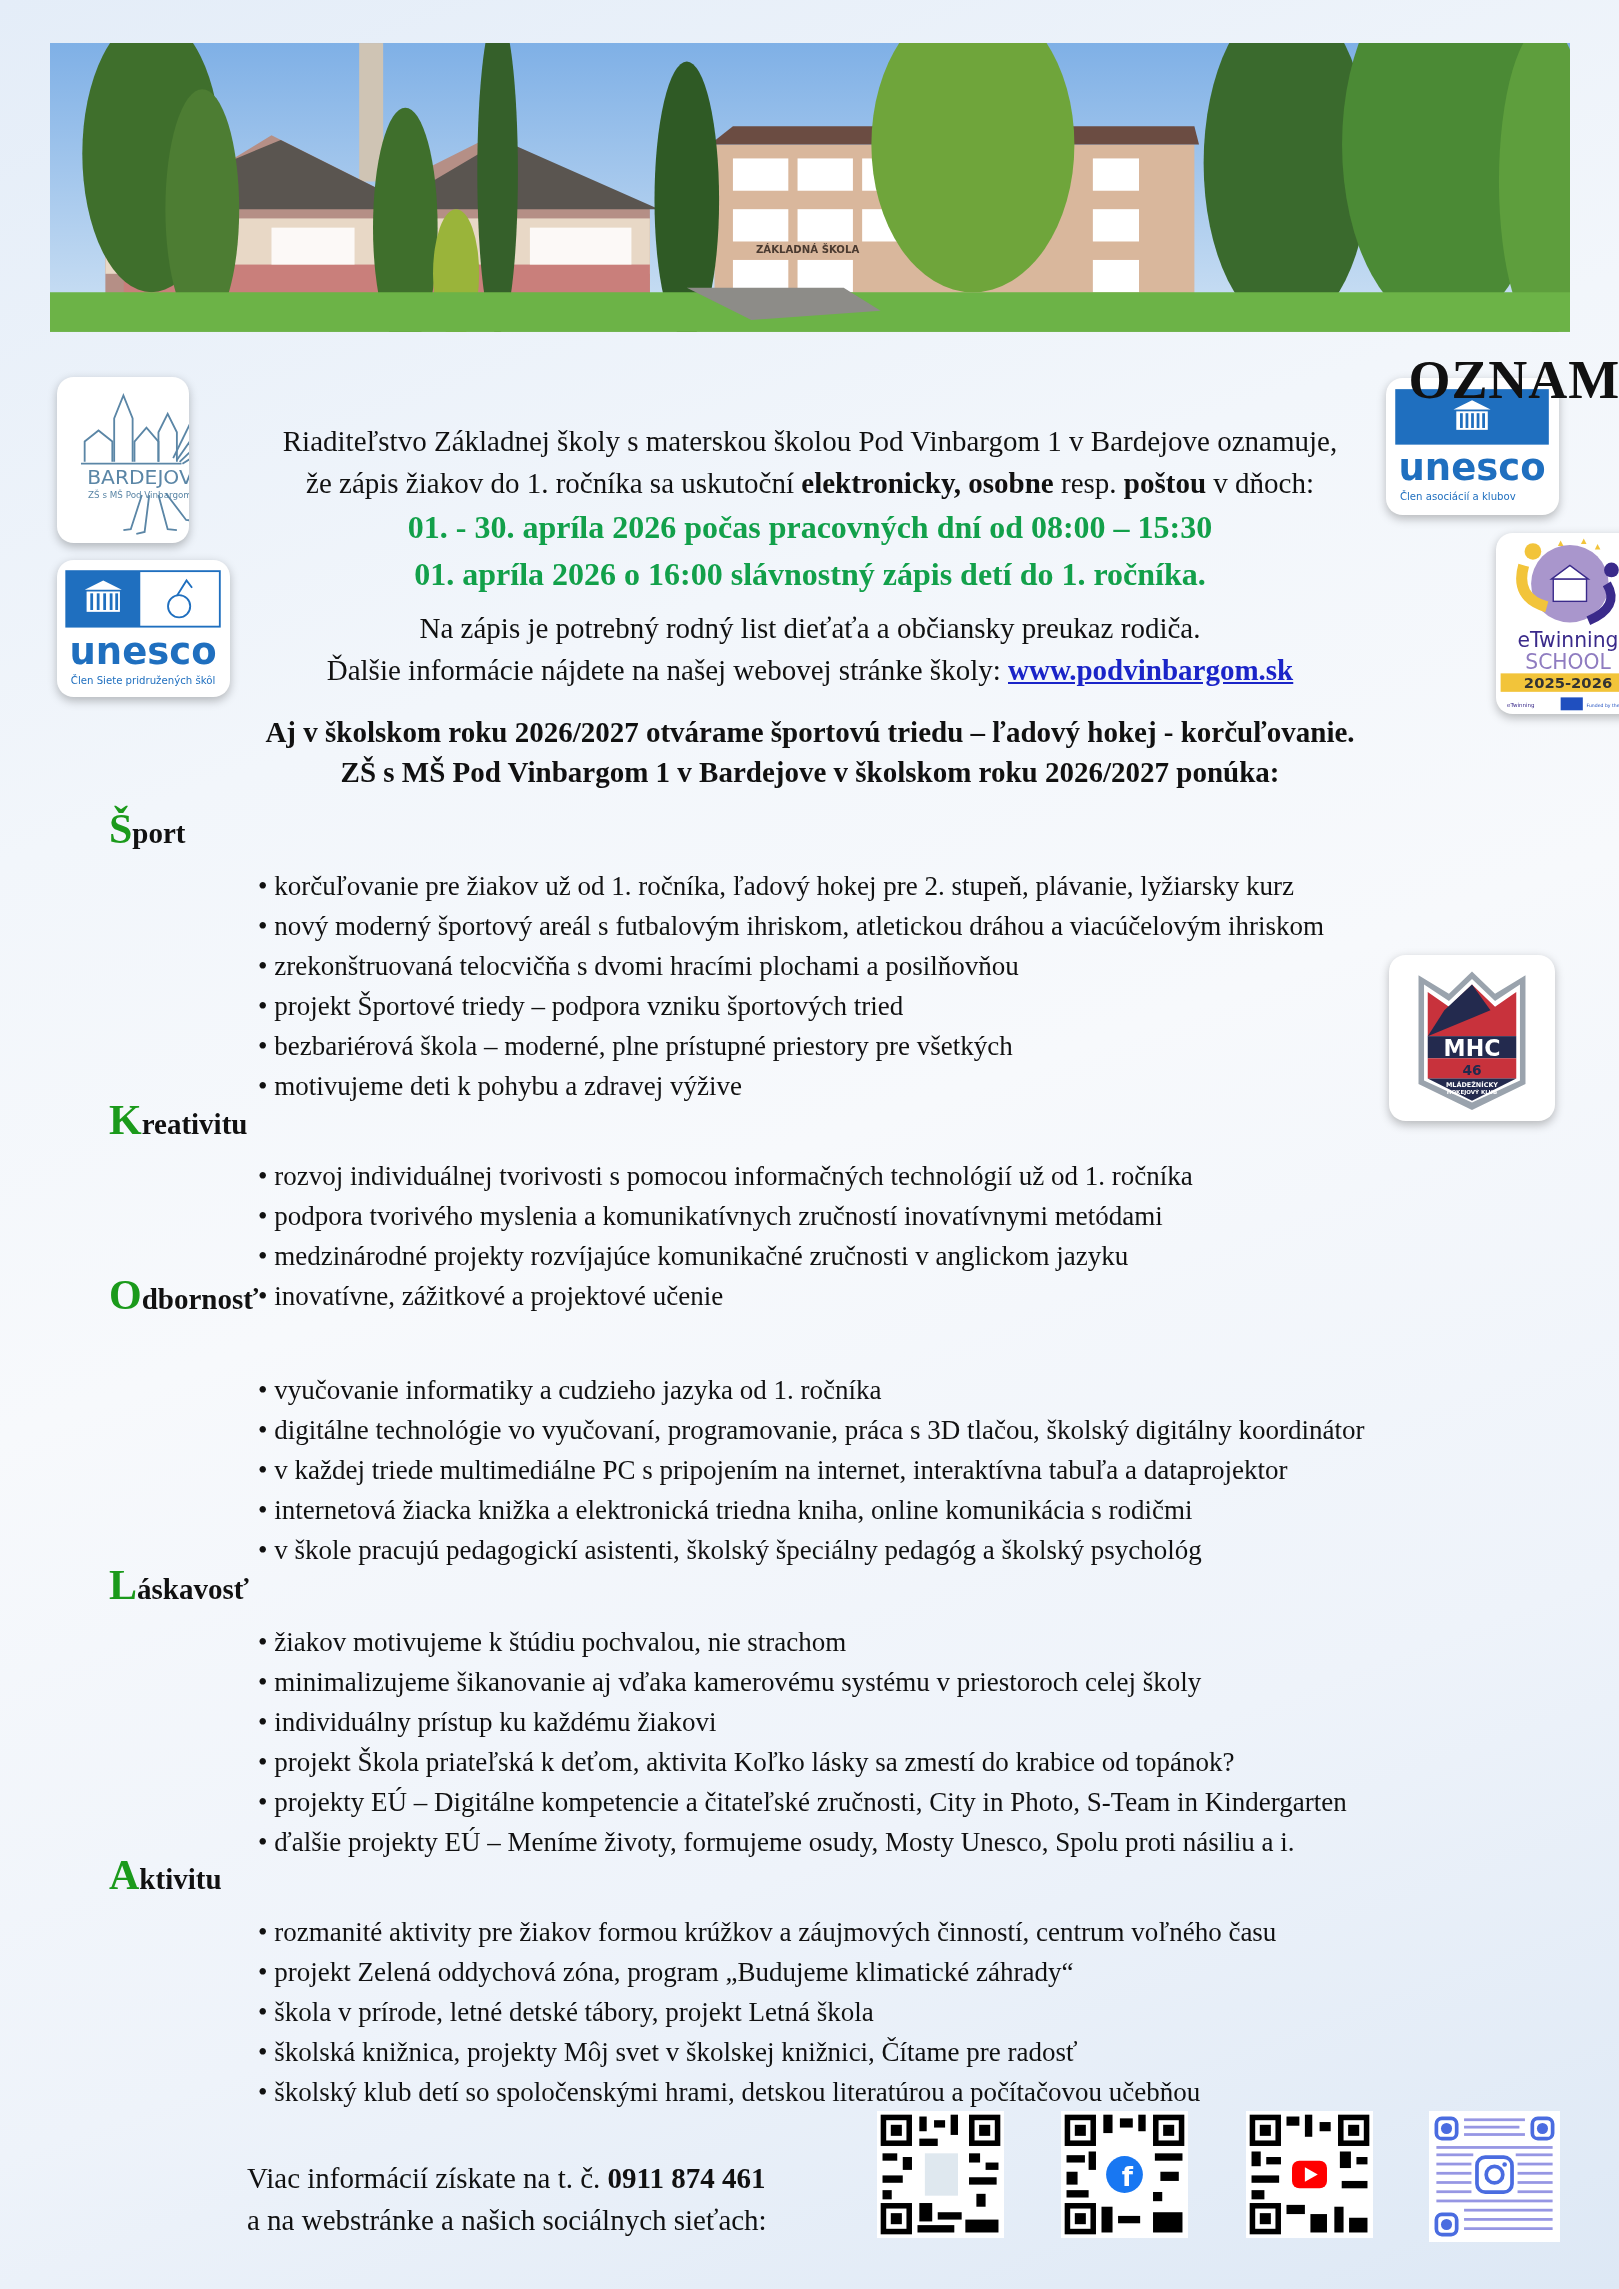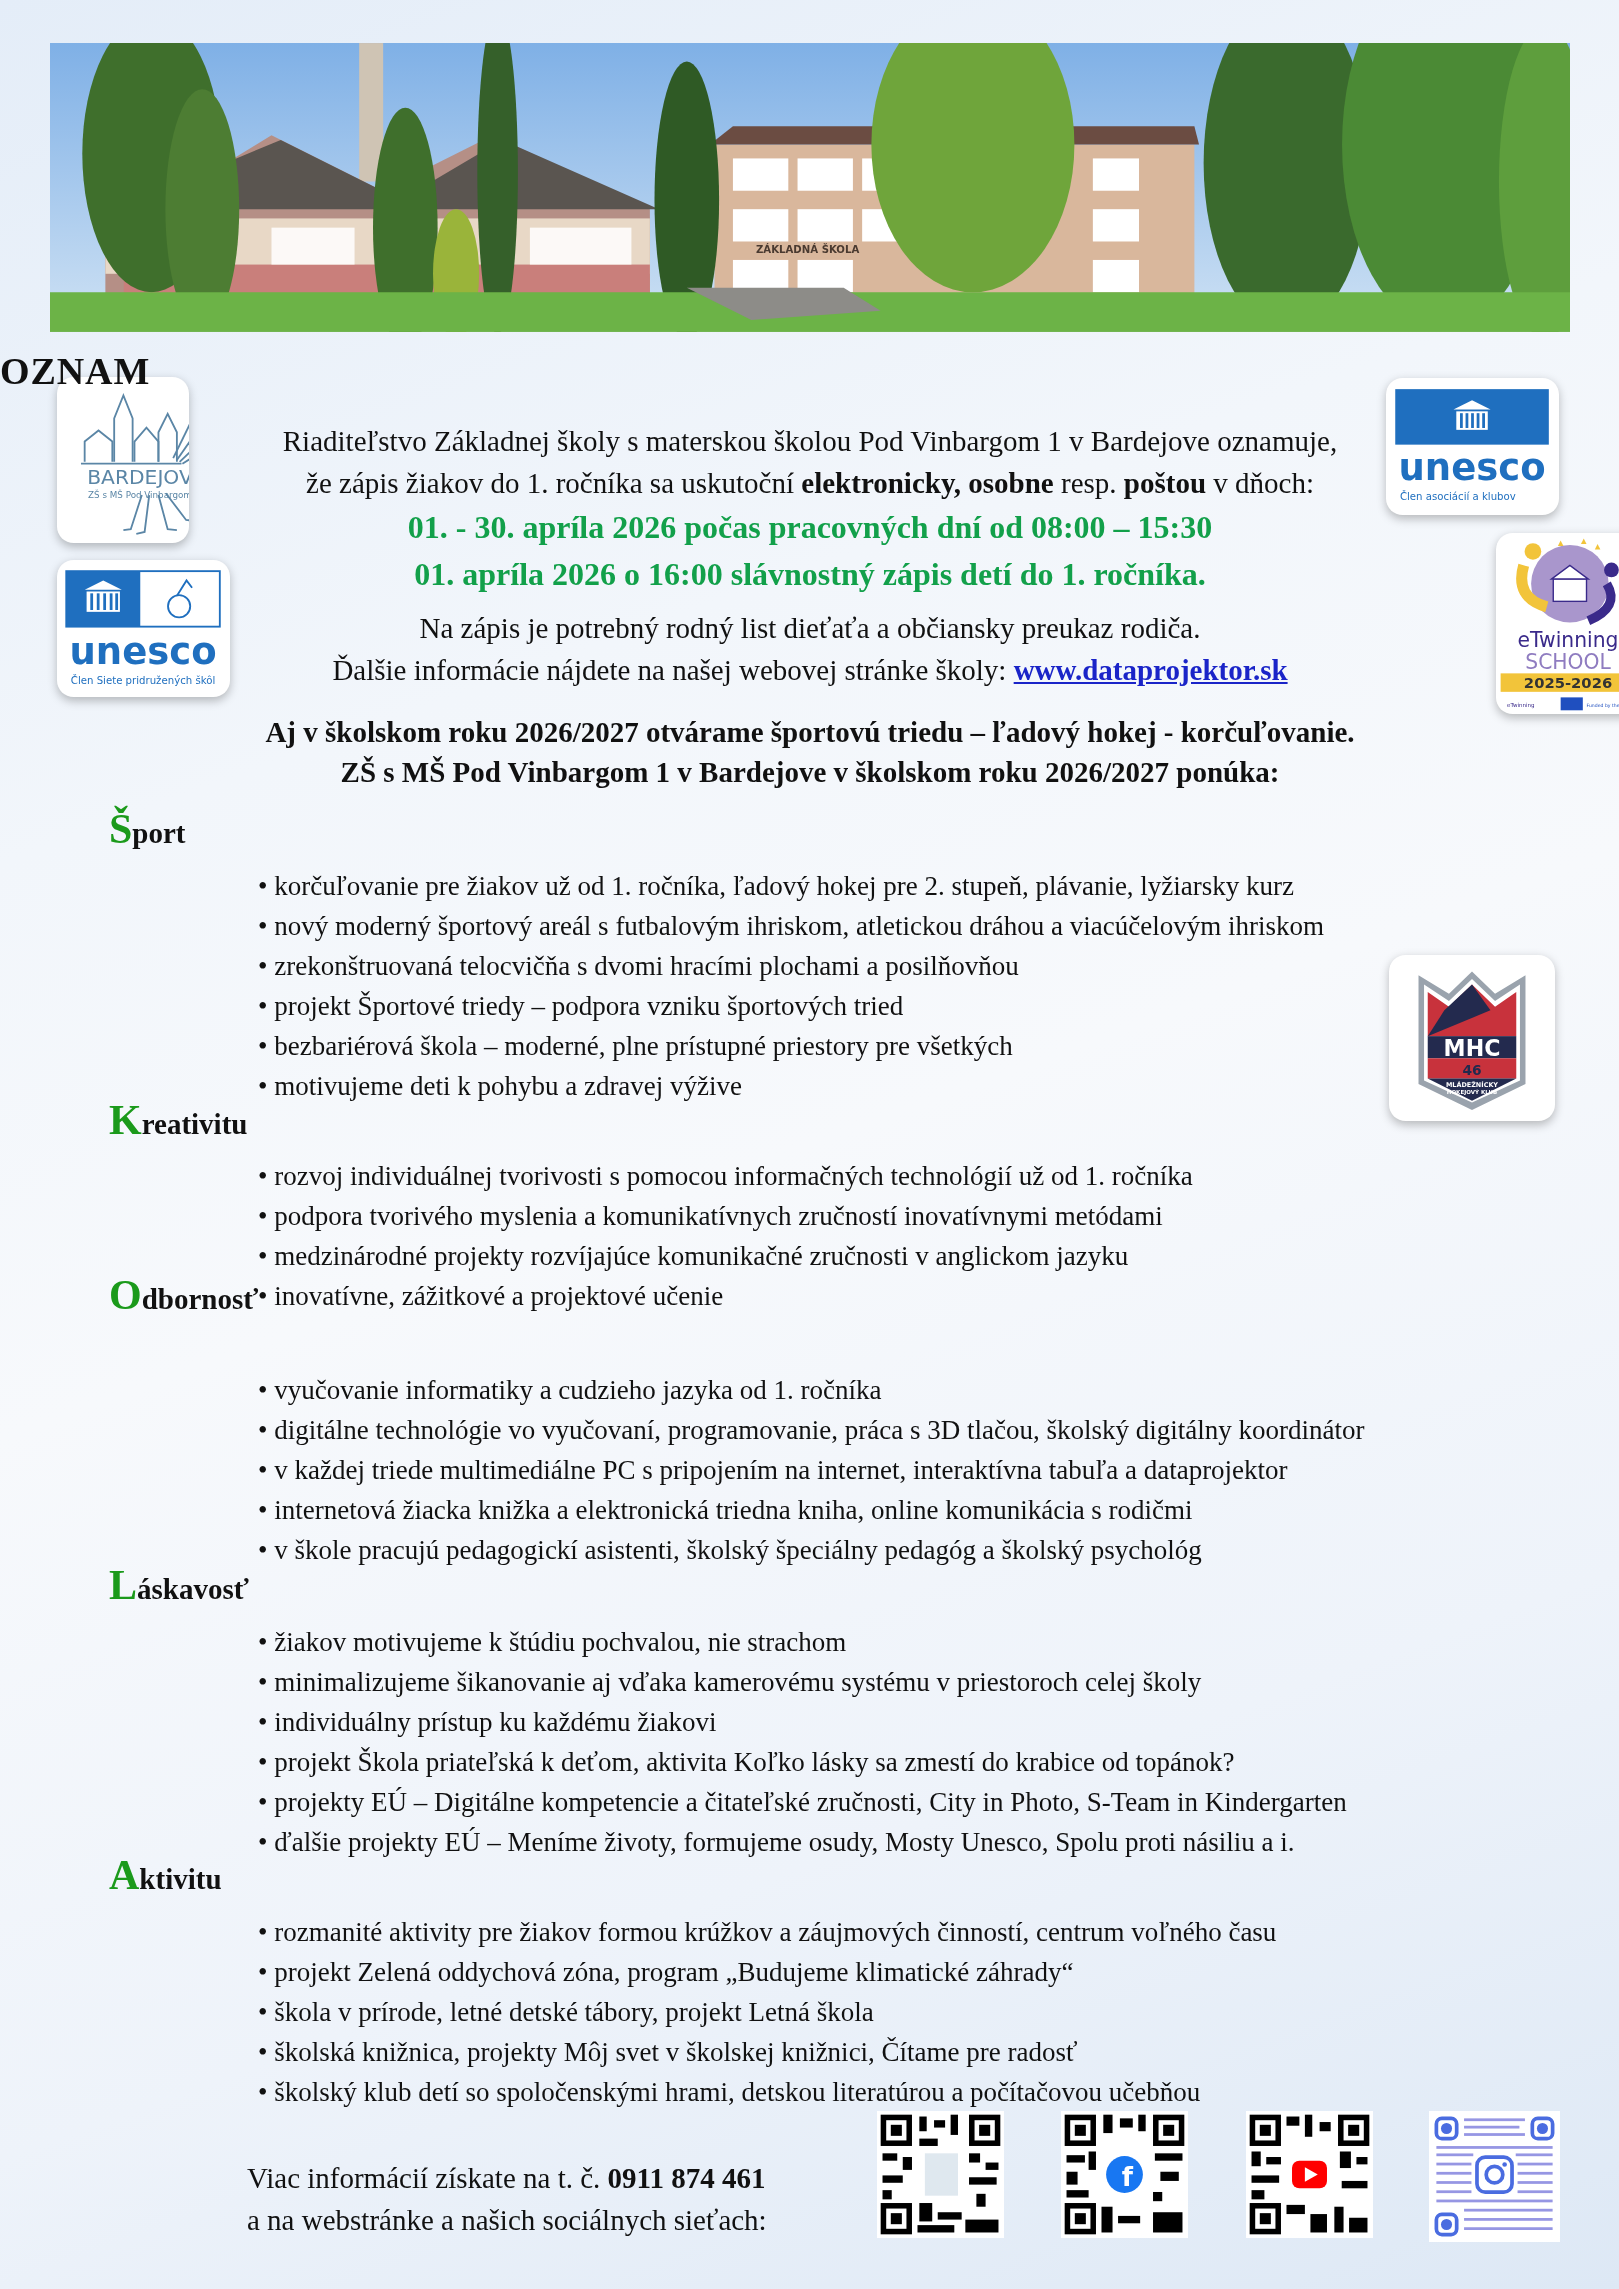--- a/index.html
+++ b/index.html
@@ -8,21 +8,21 @@
     background:linear-gradient(160deg,#e4edf8 0%,#f2f6fb 30%,#f7f9fc 50%,#eef3fa 75%,#dde8f5 100%);
     font-family:"Liberation Serif","DejaVu Serif",serif;color:#111;
   }
   .abs{position:absolute;}
   
   .photo{left:50px;top:43px;width:1520px;height:289px;overflow:hidden;
     background:linear-gradient(180deg,#8fb6e0 0%,#b9d2ee 35%,#cfe0f1 50%,#6d9b55 70%,#5c9a3a 85%,#6fb347 100%);}
   .photo svg{display:block;}
   
   .card{background:#fff;border-radius:16.6px;box-shadow:0 3.7px 9.2px rgba(0,0,0,0.25);overflow:hidden;}
-  .title{left:0;width:1620px;top:349px;text-align:left;font-size:38px;font-weight:bold;letter-spacing:0.9px;}
+  .title{left:0;width:1620px;top:349px;text-align:right;font-size:54px;font-weight:bold;letter-spacing:0.9px;}
   .center-line{left:0;width:1620px;text-align:center;font-size:29px;line-height:41px;}
   .green{color:#12a04a;font-weight:bold;font-size:32px;}
   .link{color:#1a24c8;font-weight:bold;text-decoration:underline;}
   .bold{font-weight:bold;}
   .sec-head{left:109px;font-size:29px;font-weight:bold;}
   .sec-head .cap{color:#1b9a1b;font-size:42px;font-weight:bold;}
   .list{left:247px;margin:11px;padding:0;list-style:none;font-size:27px;line-height:40px;}
   .list li::before{content:"• ";}
   .contact{left:247px;top:2157px;font-size:29px;line-height:42px;}
   .qr{width:127px;height:127px;background:#fff;}
@@ -200,21 +200,21 @@
 <div class="abs center-line" style="top:421px;">Riaditeľstvo Základnej školy s materskou školou Pod Vinbargom 1 v Bardejove oznamuje,</div>
 <div class="abs center-line" style="top:463px;">
   <span>že zápis žiakov do 1. ročníka sa uskutoční </span><span class="bold">elektronicky, osobne</span><span> resp. </span><span class="bold">poštou</span><span> v dňoch:</span>
 </div>
 
 <div class="abs center-line green" style="top:507px;">01. - 30. apríla 2026 počas pracovných dní od 08:00 – 15:30</div>
 <div class="abs center-line green" style="top:554px;">01. apríla 2026 o 16:00 slávnostný zápis detí do 1. ročníka.</div>
 
 <div class="abs center-line" style="top:608px;">Na zápis je potrebný rodný list dieťaťa a občiansky preukaz rodiča.</div>
 <div class="abs center-line" style="top:650px;">
-  <span>Ďalšie informácie nájdete na našej webovej stránke školy: </span><span class="link">www.dataprojektor.sk</span>
+  <span>Ďalšie informácie nájdete na našej webovej stránke školy: </span><span class="link">www.podvinbargom.sk</span>
 </div>
 
 <div class="abs center-line bold" style="top:712px;">Aj v školskom roku 2026/2027 otvárame športovú triedu – ľadový hokej - korčuľovanie.</div>
 <div class="abs center-line bold" style="top:752px;">ZŠ s MŠ Pod Vinbargom 1 v Bardejove v školskom roku 2026/2027 ponúka:</div>
 
 <div class="abs sec-head" style="top:805px;">
   <span class="cap">Š</span><span>port</span>
 </div>
 <ul class="abs list" style="top:855px;">
   <li>korčuľovanie pre žiakov už od 1. ročníka, ľadový hokej pre 2. stupeň, plávanie, lyžiarsky kurz</li>

